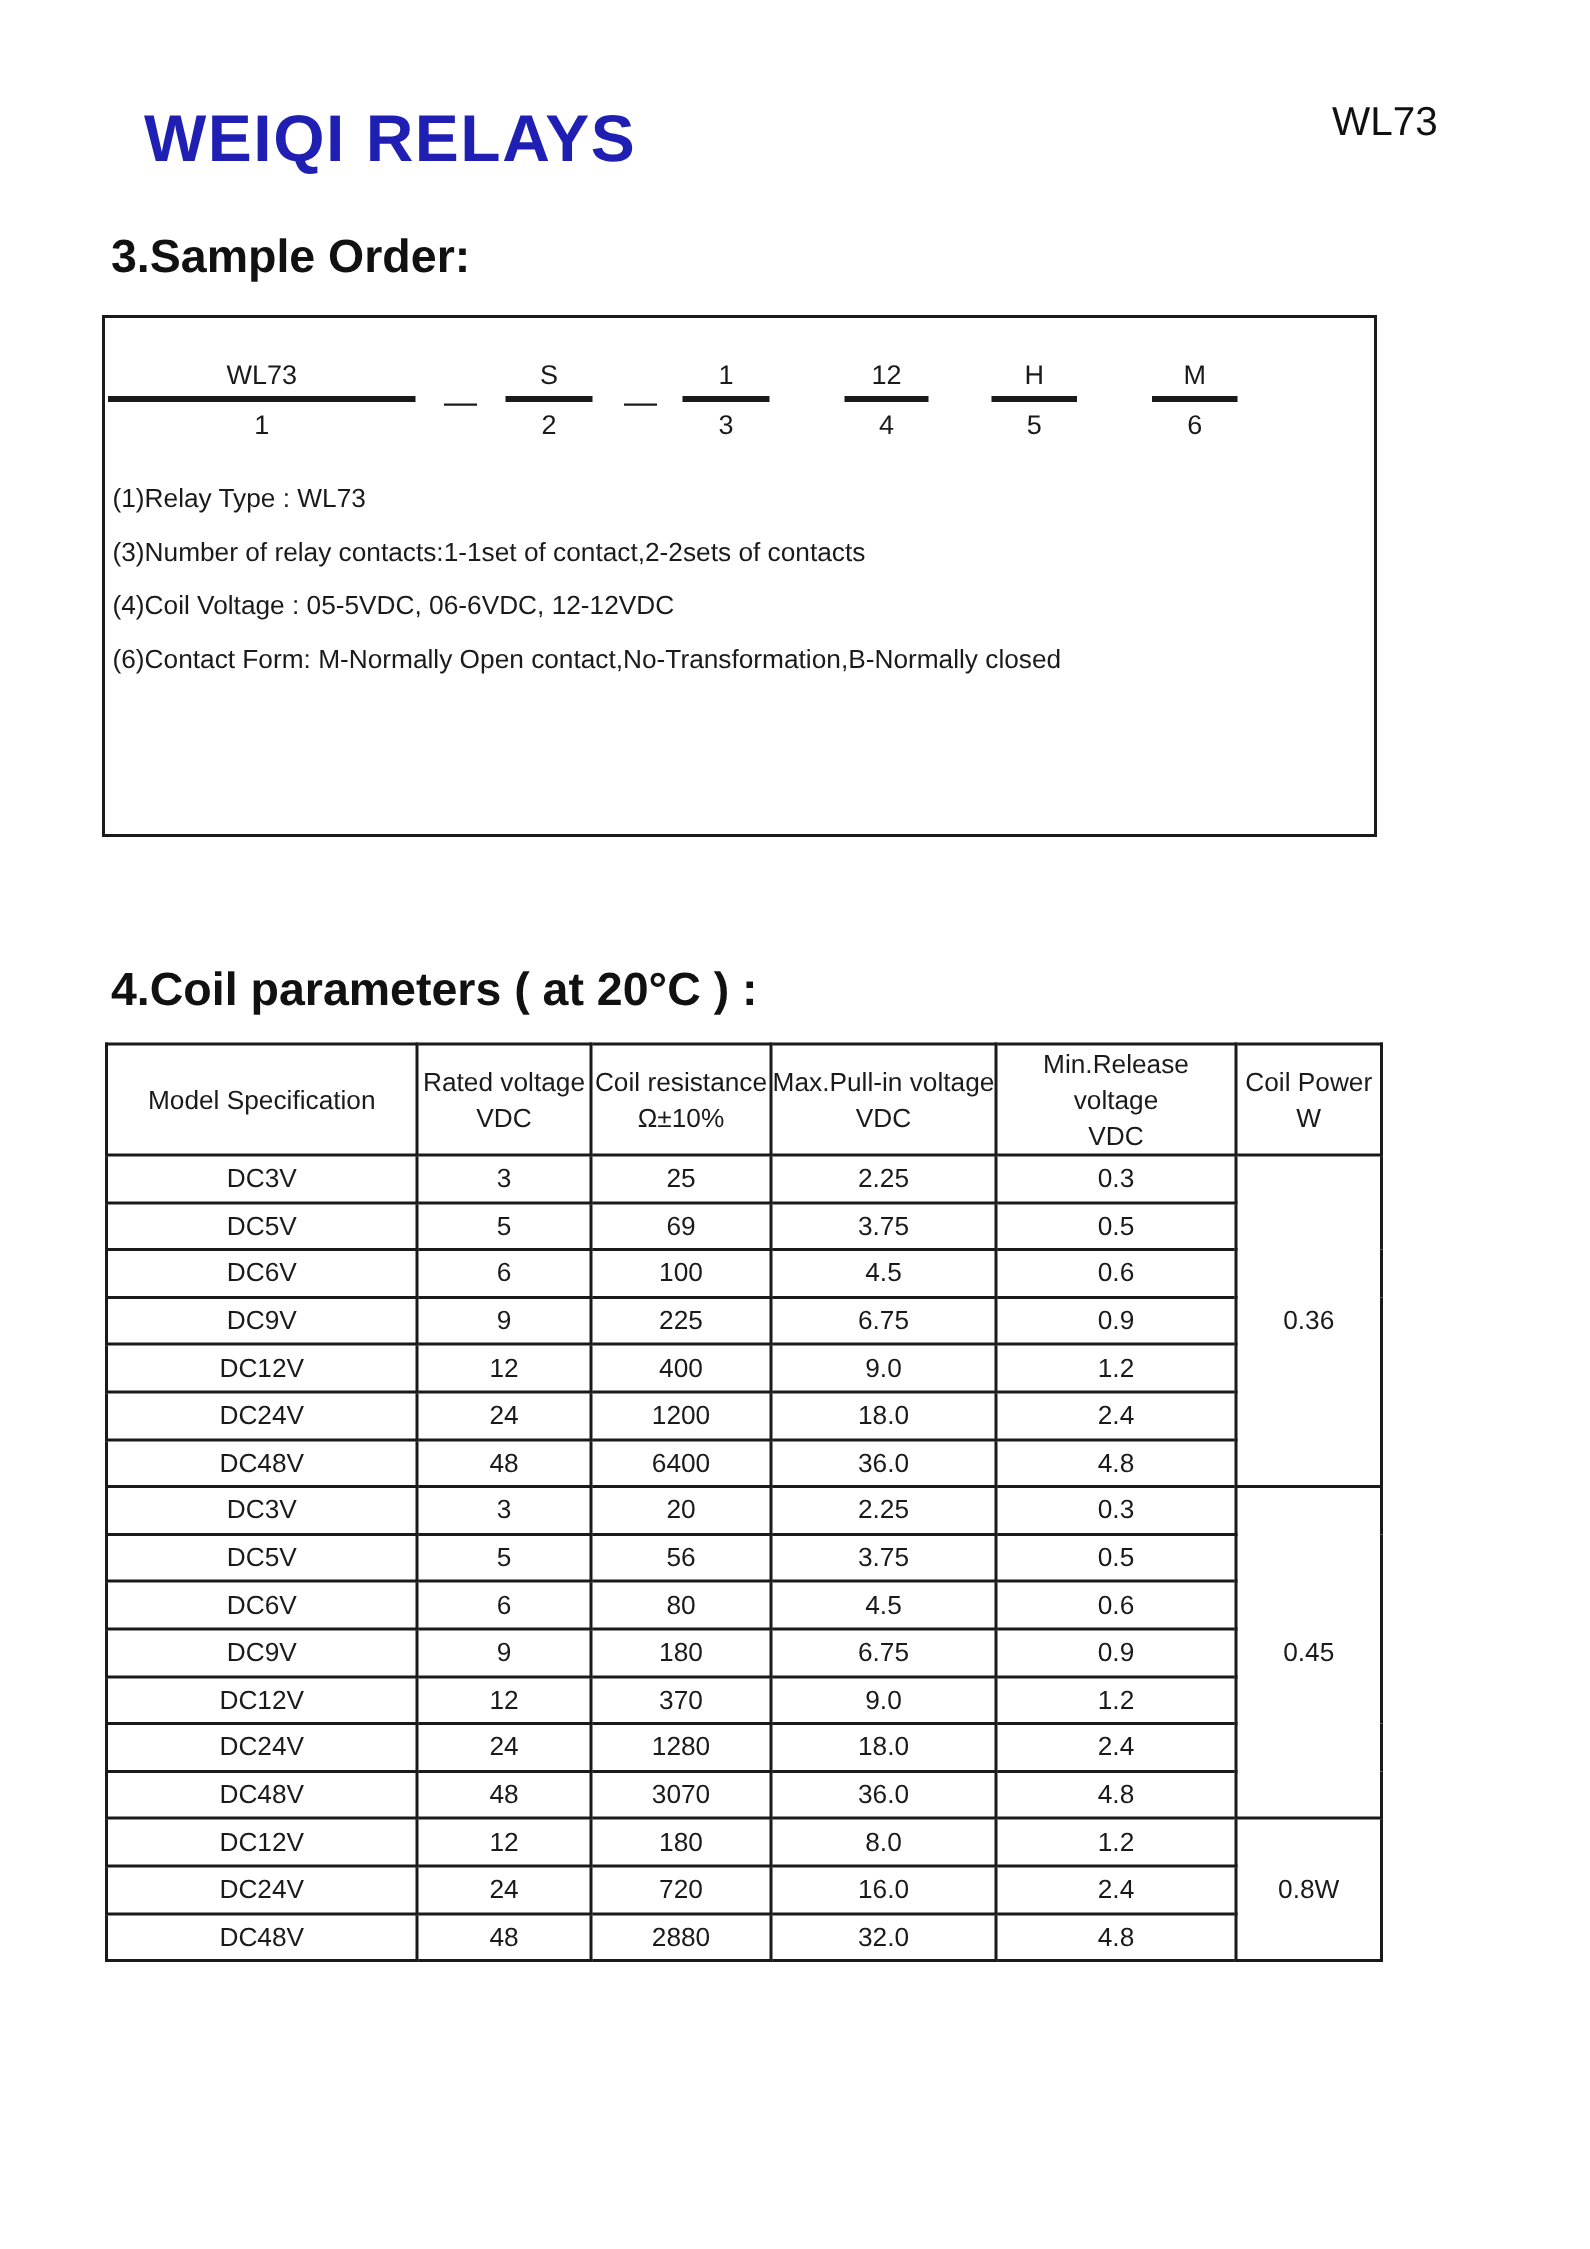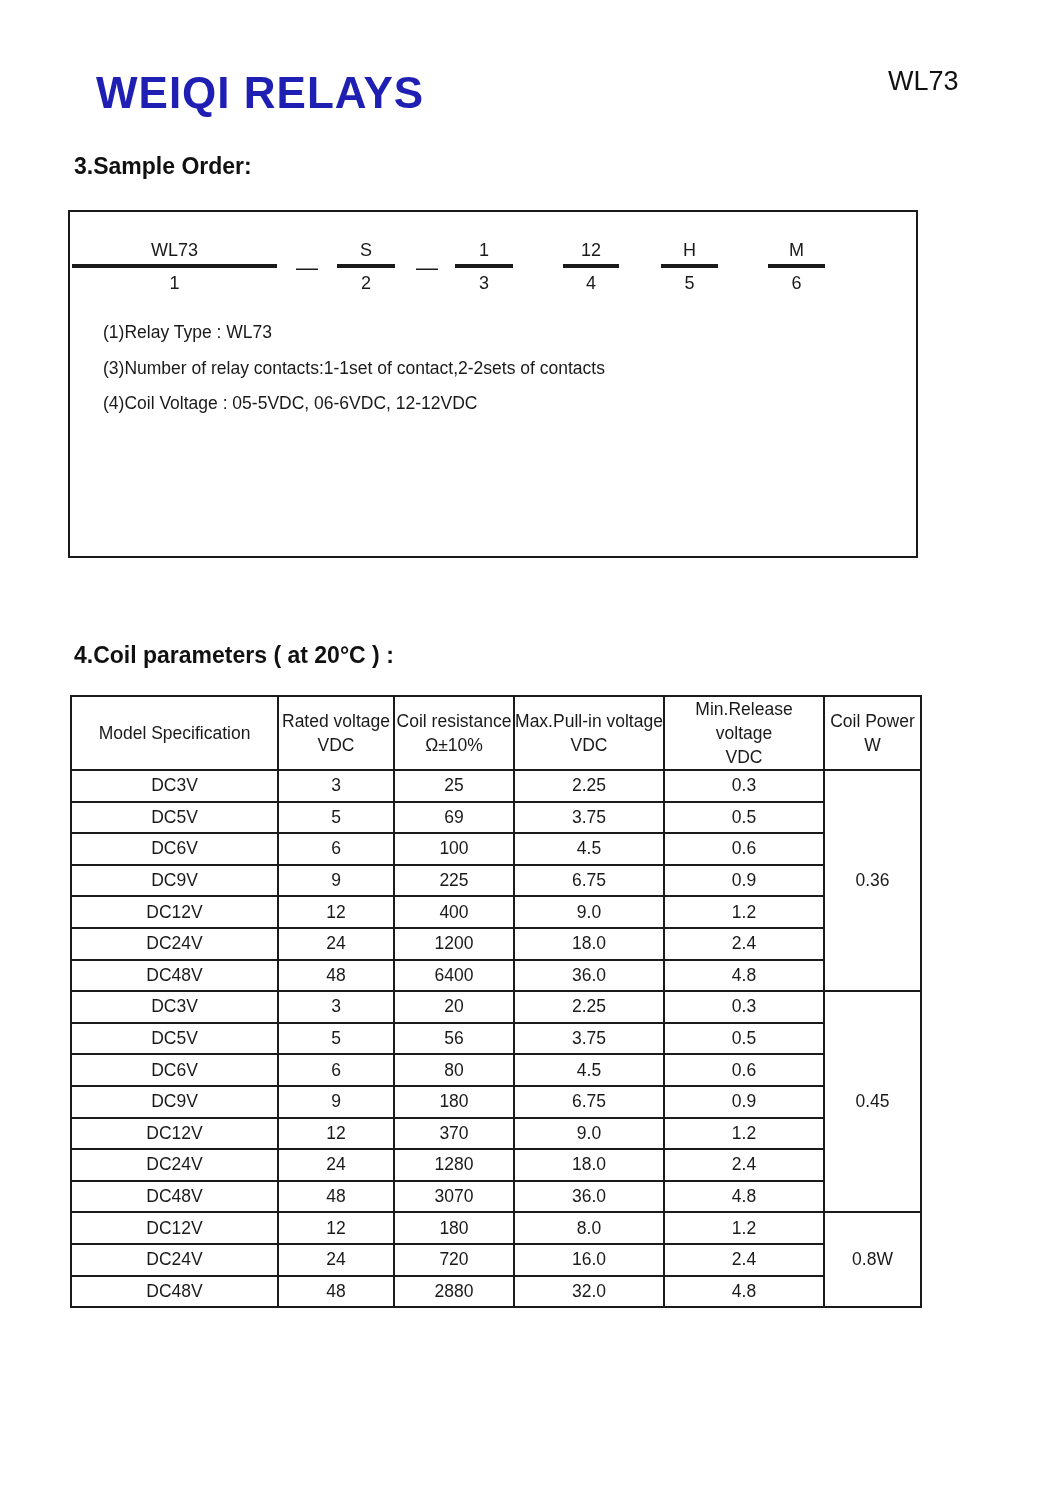--- a/index.html
+++ b/index.html
@@ -31,21 +31,21 @@
     position: absolute;
     left: 888px;
     top: 66px;
     font-size: 27px;
     color: #111111;
     white-space: nowrap;
   }
   .section-title {
     position: absolute;
     left: 74px;
-    font-size: 23px;
+    font-size: 31px;
     font-weight: bold;
     color: #111111;
     white-space: nowrap;
   }
   .s3-title { top: 153px; }
   .s4-title { top: 610px; margin-top: 32px; }
 
   .order-box {
     position: absolute;
     left: 68px;
@@ -84,21 +84,20 @@
   .d2 { left: 346px; }
 
   .notes {
     position: absolute;
     left: 5px;
     top: 103px;
     font-size: 17.5px;
     line-height: 35.5px;
     color: #1a1a1a;
     white-space: nowrap;
-    margin-left: 28px;
   }
 
   table.coil {
     position: absolute;
     left: 70px;
     top: 695px;
     width: 850px;
     border-collapse: collapse;
     table-layout: fixed;
     font-size: 17.5px;
@@ -156,20 +155,21 @@
     </div>
     <div class="so-field f6">
       <div class="so-label">M</div>
       <div class="so-num">6</div>
     </div>
 
     <div class="notes">
       <div>(1)Relay Type : WL73</div>
       <div>(3)Number of relay contacts:1-1set of contact,2-2sets of contacts</div>
       <div>(4)Coil Voltage : 05-5VDC, 06-6VDC, 12-12VDC</div>
+      <div>(6)Contact Form: M-Normally Open contact,No-Transformation,B-Normally closed</div>
     </div>
   </div>
 
   <div class="section-title s4-title">4.Coil parameters ( at 20°C ) :</div>
 
   <table class="coil">
     <colgroup>
       <col class="c0">
         <col class="c1">
         <col class="c2">

